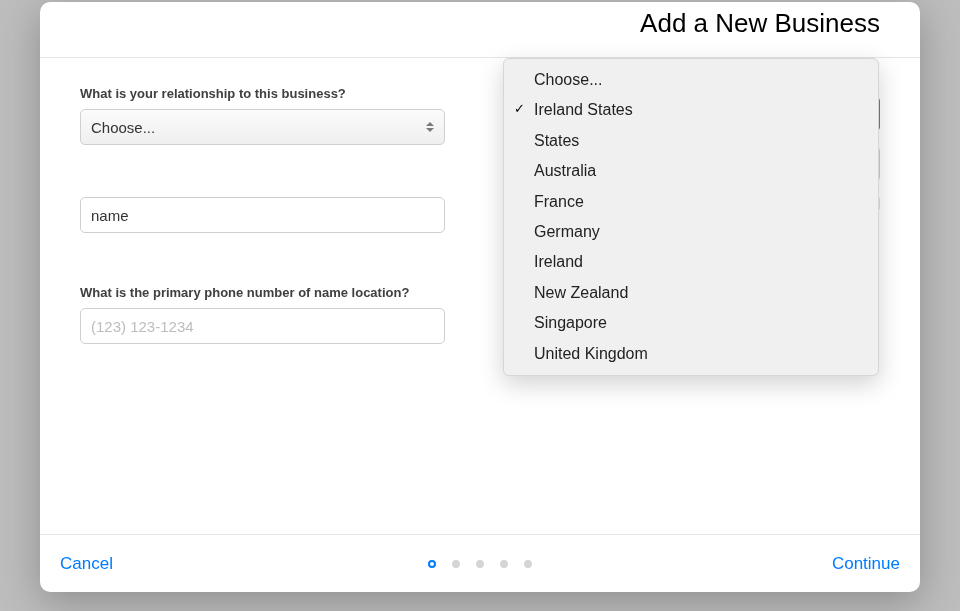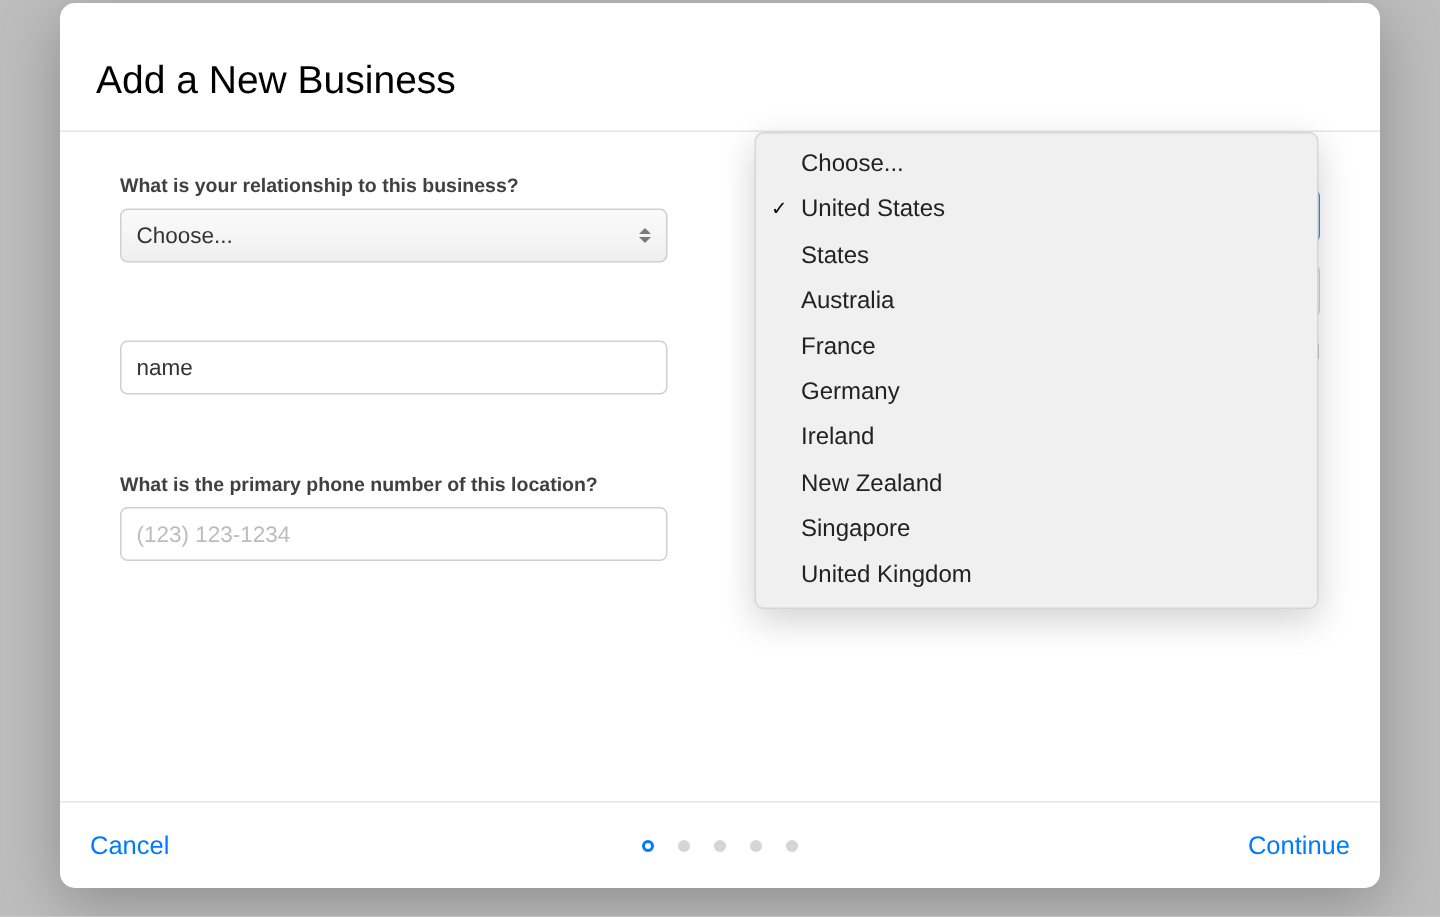--- a/index.html
+++ b/index.html
@@ -24,22 +24,23 @@
     top: 2px;
     width: 880px;
     height: 590px;
     background: #fff;
     border-radius: 10px;
     box-shadow: 0 10px 40px rgba(0,0,0,0.25);
     display: flex;
     flex-direction: column;
   }
   .modal-header {
-    padding: 36px 40px 18px 24px;
+    padding: 6px 40px 18px 24px;
     border-bottom: 1px solid #e5e5e5;
+    text-align: right;
   }
   .modal-title {
     font-size: 26px;
     font-weight: 500;
     color: #000;
     margin: 0;
   }
   .modal-body {
     flex: 1;
     padding: 28px 40px 0 40px;
@@ -233,38 +234,38 @@
                 <span class="down"></span>
               </span>
             </div>
           </div>
 
           <div class="field-group">
             <input type="text" class="text-input" value="name" style="">
           </div>
 
           <div class="field-group">
-            <span class="field-label">What is the primary phone number of this location?</span>
+            <span class="field-label">What is the primary phone number of name location?</span>
             <input type="text" class="text-input" placeholder="(123) 123-1234" style="">
           </div>
 
         </div>
 
         <div class="col" style="position:relative;">
           <div style="height:10px;"></div>
           <div class="right-hidden-input"></div>
           <div class="right-second-input"></div>
           <div class="right-trail-text">ail</div>
         </div>
 
       </div>
 
       <div class="popover" id="popover">
           <div class="popover-item"><span>Choose...</span></div>
-          <div class="popover-item"><span class="check">✓</span><span>United States</span></div>
+          <div class="popover-item"><span class="check">✓</span><span>Ireland States</span></div>
           <div class="popover-item"><span>States</span></div>
           <div class="popover-item"><span>Australia</span></div>
           <div class="popover-item"><span>France</span></div>
           <div class="popover-item"><span>Germany</span></div>
           <div class="popover-item"><span>Ireland</span></div>
           <div class="popover-item"><span>New Zealand</span></div>
           <div class="popover-item"><span>Singapore</span></div>
           <div class="popover-item"><span>United Kingdom</span></div>
         </div>
 

